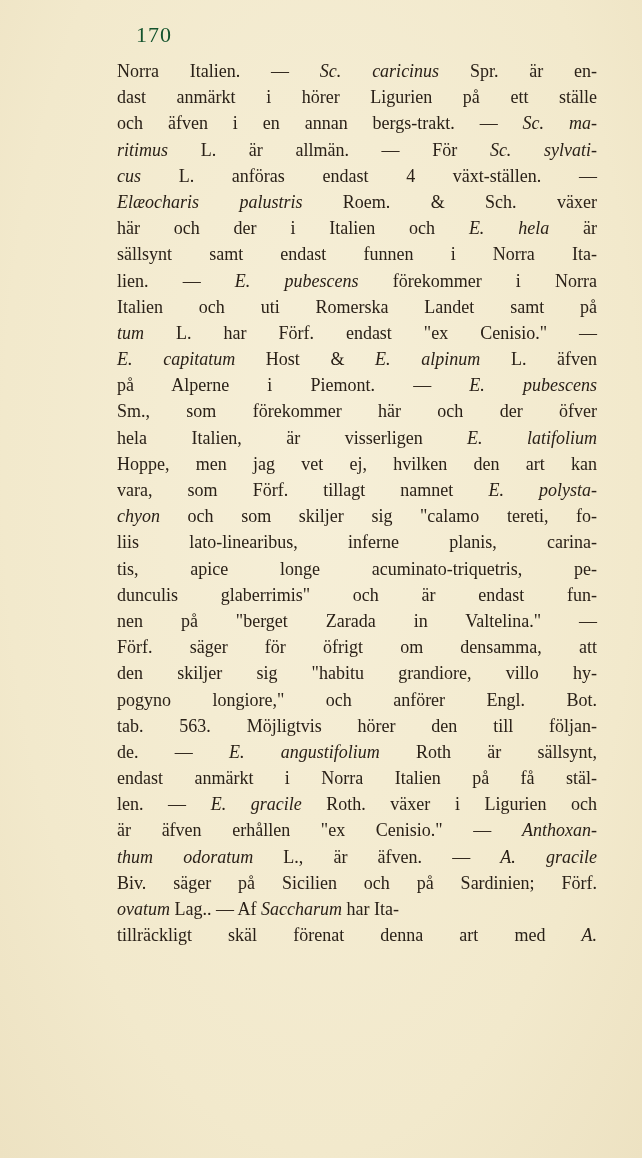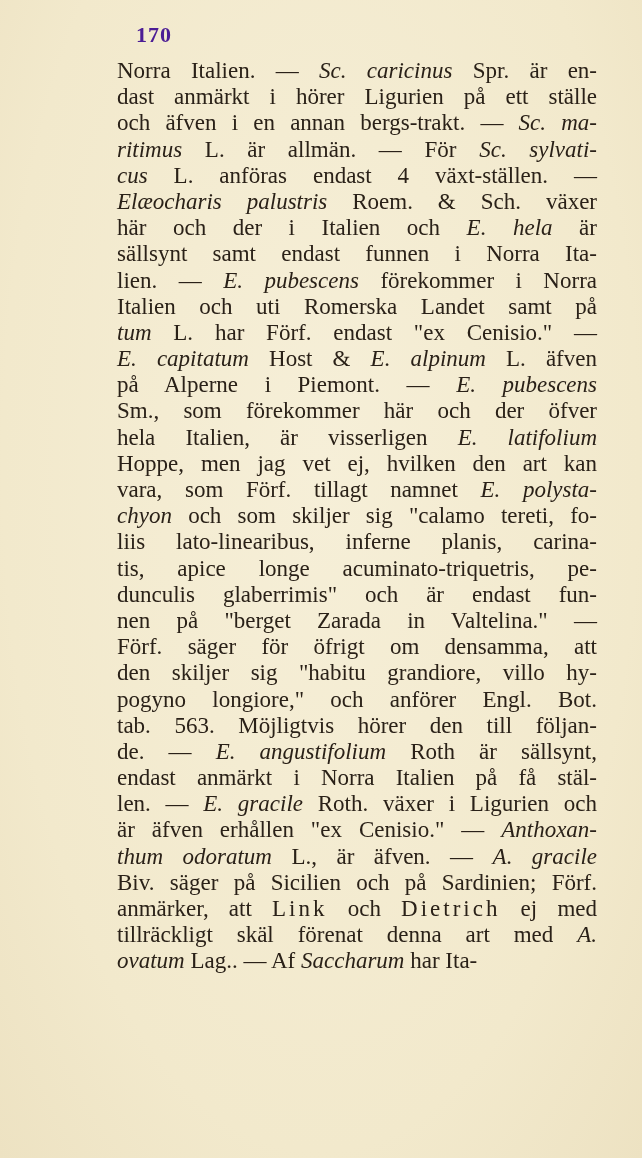--- a/index.html
+++ b/index.html
@@ -15,34 +15,34 @@
     overflow: hidden;
     color: #2a2118;
     font-family: "Liberation Serif", "DejaVu Serif", serif;
   }
   .page-number {
     position: absolute;
     left: 136px;
     top: 22px;
     font-size: 22px;
     letter-spacing: 1px;
-    color: #4c1d95;
-    font-weight: bold;
+    color: #14532d;
+    font-weight: normal;
   }
   .text-block {
     position: absolute;
     left: 117px;
     top: 58px;
     width: 480px;
   }
   .line {
     display: block;
     height: 26.2px;
     line-height: 26.2px;
-    font-size: 23px;
+    font-size: 18px;
     white-space: nowrap;
     text-align: justify;
     text-align-last: justify;
   }
   .line.last {
     text-align-last: left;
   }
   .line i {
     font-style: italic;
   }
@@ -81,16 +81,15 @@
     <span class="line"><span>Förf. säger för öfrigt om densamma, att</span></span>
     <span class="line"><span>den skiljer sig "habitu grandiore, villo hy-</span></span>
     <span class="line"><span>pogyno longiore," och anförer Engl. Bot.</span></span>
     <span class="line"><span>tab. 563. Möjligtvis hörer den till följan-</span></span>
     <span class="line"><span>de. — </span><i>E. angustifolium</i><span> Roth är sällsynt,</span></span>
     <span class="line"><span>endast anmärkt i Norra Italien på få stäl-</span></span>
     <span class="line"><span>len. — </span><i>E. gracile</i><span> Roth. växer i Ligurien och</span></span>
     <span class="line"><span>är äfven erhållen "ex Cenisio." — </span><i>Anthoxan-</i></span>
     <span class="line"><i>thum odoratum</i><span> L., är äfven. — </span><i>A. gracile</i></span>
     <span class="line"><span>Biv. säger på Sicilien och på Sardinien; Förf.</span></span>
-    <span class="line"><span>anmärker, att </span><span class="spaced">Link</span><span> och </span><span class="spaced">Dietrich</span><span> ej med</span></span>
+    <span class="line last"><i>ovatum</i><span> Lag.. — Af </span><i>Saccharum</i><span> har Ita-</span></span>
     <span class="line"><span>tillräckligt skäl förenat denna art med </span><i>A.</i></span>
-    <span class="line last"><i>ovatum</i><span> Lag.. — Af </span><i>Saccharum</i><span> har Ita-</span></span>
   </div>
 
 </body></html>

